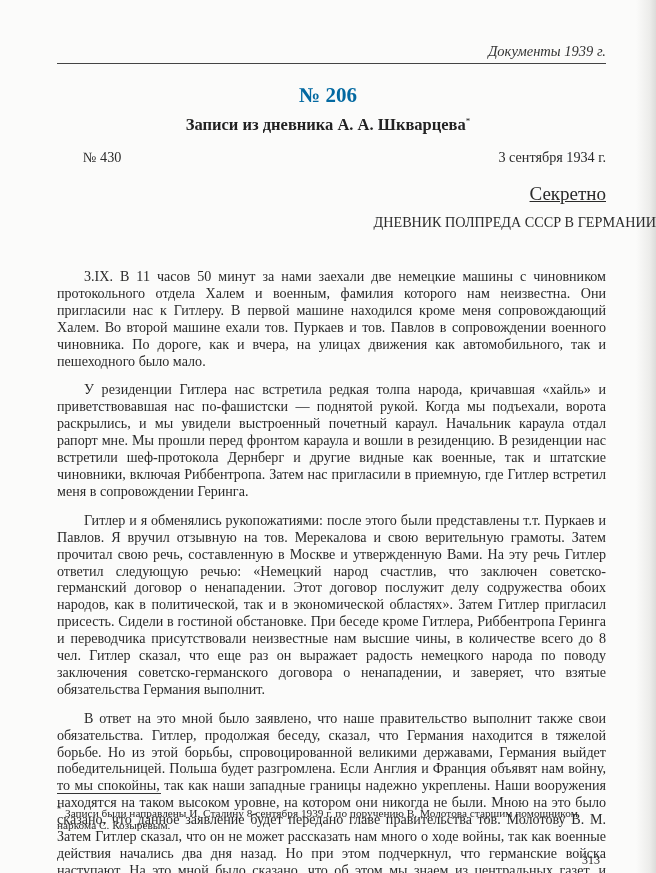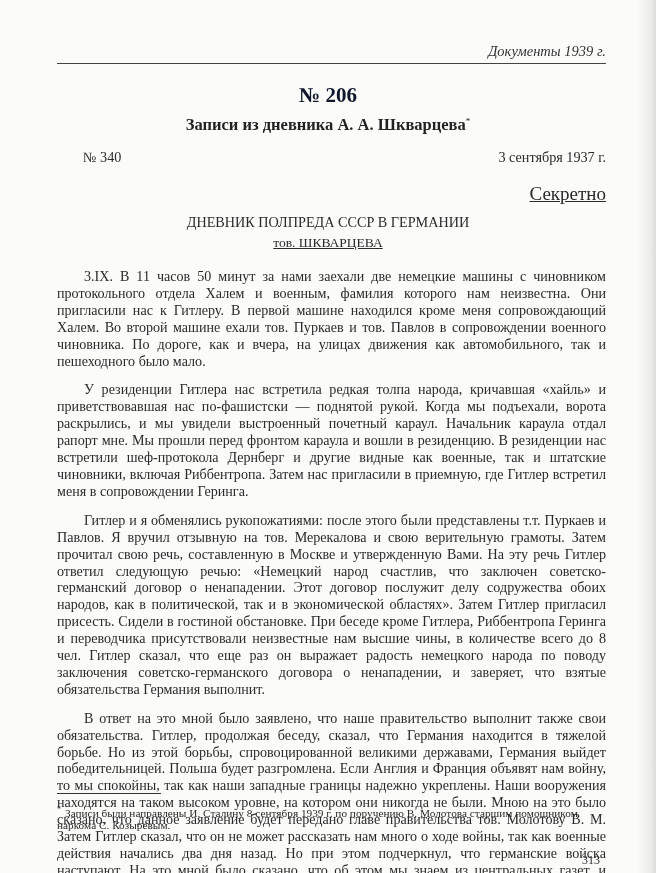--- a/index.html
+++ b/index.html
@@ -14,38 +14,38 @@
     position: absolute; top: 0; right: 0; width: 20px; height: 873px;
     background: linear-gradient(to right, #fbfbfa, #ececea 70%, #dcdcda);
   }
   .running-head {
     position: absolute; left: 57px; top: 30px; width: 549px;
     text-align: right; font-style: italic; font-size: 14.5px; color: #333;
     padding-bottom: 3px; border-bottom: 1.2px solid #444; margin-top: 13px;
   }
   .doc-number {
     position: absolute; left: 0; width: 656px; top: 83px;
-    text-align: center; font-weight: bold; font-size: 21px; color: #0f172a;
+    text-align: center; font-weight: bold; font-size: 21px; color: #0369a1;
   }
   .doc-title {
     position: absolute; left: 0; width: 656px; top: 115px;
     text-align: center; font-weight: bold; font-size: 16.5px; color: #222;
   }
   .doc-title sup { font-size: 9px; font-weight: normal; }
   .ref-row {
     position: absolute; left: 83px; top: 149px; width: 523px;
     display: flex; justify-content: space-between; font-size: 14.2px;
   }
   .secret {
     position: absolute; right: 50px; top: 183px; font-size: 19px;
     text-decoration: underline;
   }
   .diary-head {
     position: absolute; left: 0; width: 656px; top: 212px;
-    text-align: center; font-size: 14.2px; line-height: 20px;
+    text-align: right; font-size: 14.2px; line-height: 20px;
   }
   .diary-head .name { text-decoration: underline; font-size: 13.5px; }
   .body-text {
     position: absolute; left: 57px; top: 256px; width: 549px;
     font-size: 14.1px; line-height: 16.9px; text-align: justify;
   }
   .body-text p { margin: 12px 0 4px 0; text-indent: 27px; }
   .footnote-rule {
     position: absolute; left: 57px; top: 793px; width: 104px;
     border-top: 1px solid #333;
@@ -64,29 +64,28 @@
 
 <div class="page-edge"></div>
 
 <div class="running-head">Документы 1939 г.</div>
 
 <div class="doc-number">№ 206</div>
 
 <div class="doc-title"><span>Записи из дневника А. А. Шкварцева</span><sup>*</sup></div>
 
 <div class="ref-row">
-  <span>№ 340</span>
-  <span>3 сентября 1937 г.</span>
+  <span>№ 430</span>
+  <span>3 сентября 1934 г.</span>
 </div>
 
 <div class="secret">Секретно</div>
 
 <div class="diary-head">
   <div>ДНЕВНИК ПОЛПРЕДА СССР В ГЕРМАНИИ</div>
-  <div><span class="name">тов. ШКВАРЦЕВА</span></div>
 </div>
 
 <div class="body-text">
   <p>3.IX. В 11 часов 50 минут за нами заехали две немецкие машины с чиновником протокольного отдела Халем и военным, фамилия которого нам неизвестна. Они пригласили нас к Гитлеру. В первой машине находился кроме меня сопровождающий Халем. Во второй машине ехали тов. Пуркаев и тов. Павлов в сопровождении военного чиновника. По дороге, как и вчера, на улицах движения как автомобильного, так и пешеходного было мало.</p>
   <p>У резиденции Гитлера нас встретила редкая толпа народа, кричавшая «хайль» и приветствовавшая нас по-фашистски — поднятой рукой. Когда мы подъехали, ворота раскрылись, и мы увидели выстроенный почетный караул. Начальник караула отдал рапорт мне. Мы прошли перед фронтом караула и вошли в резиденцию. В резиденции нас встретили шеф-протокола Дернберг и другие видные как военные, так и штатские чиновники, включая Риббентропа. Затем нас пригласили в приемную, где Гитлер встретил меня в сопровождении Геринга.</p>
   <p>Гитлер и я обменялись рукопожатиями: после этого были представлены т.т. Пуркаев и Павлов. Я вручил отзывную на тов. Мерекалова и свою верительную грамоты. Затем прочитал свою речь, составленную в Москве и утвержденную Вами. На эту речь Гитлер ответил следующую речью: «Немецкий народ счастлив, что заключен советско-германский договор о ненападении. Этот договор послужит делу содружества обоих народов, как в политической, так и в экономической областях». Затем Гитлер пригласил присесть. Сидели в гостиной обстановке. При беседе кроме Гитлера, Риббентропа Геринга и переводчика присутствовали неизвестные нам высшие чины, в количестве всего до 8 чел. Гитлер сказал, что еще раз он выражает радость немецкого народа по поводу заключения советско-германского договора о ненападении, и заверяет, что взятые обязательства Германия выполнит.</p>
   <p>В ответ на это мной было заявлено, что наше правительство выполнит также свои обязательства. Гитлер, продолжая беседу, сказал, что Германия находится в тяжелой борьбе. Но из этой борьбы, спровоцированной великими державами, Германия выйдет победительницей. Польша будет разгромлена. Если Англия и Франция объявят нам войну, то мы спокойны, так как наши западные границы надежно укреплены. Наши вооружения находятся на таком высоком уровне, на котором они никогда не были. Мною на это было сказано, что данное заявление будет передано главе правительства тов. Молотову В. М. Затем Гитлер сказал, что он не может рассказать нам много о ходе войны, так как военные действия начались два дня назад. Но при этом подчеркнул, что германские войска наступают. На это мной было сказано, что об этом мы знаем из центральных газет, и спросил, не имеет ли он сообщить что-нибудь в дополнение к публикованному в газетах. После легкого замешательства и взгляда на Геринга, ответившего</p>
 </div>
 
 <div class="footnote-rule"></div>

